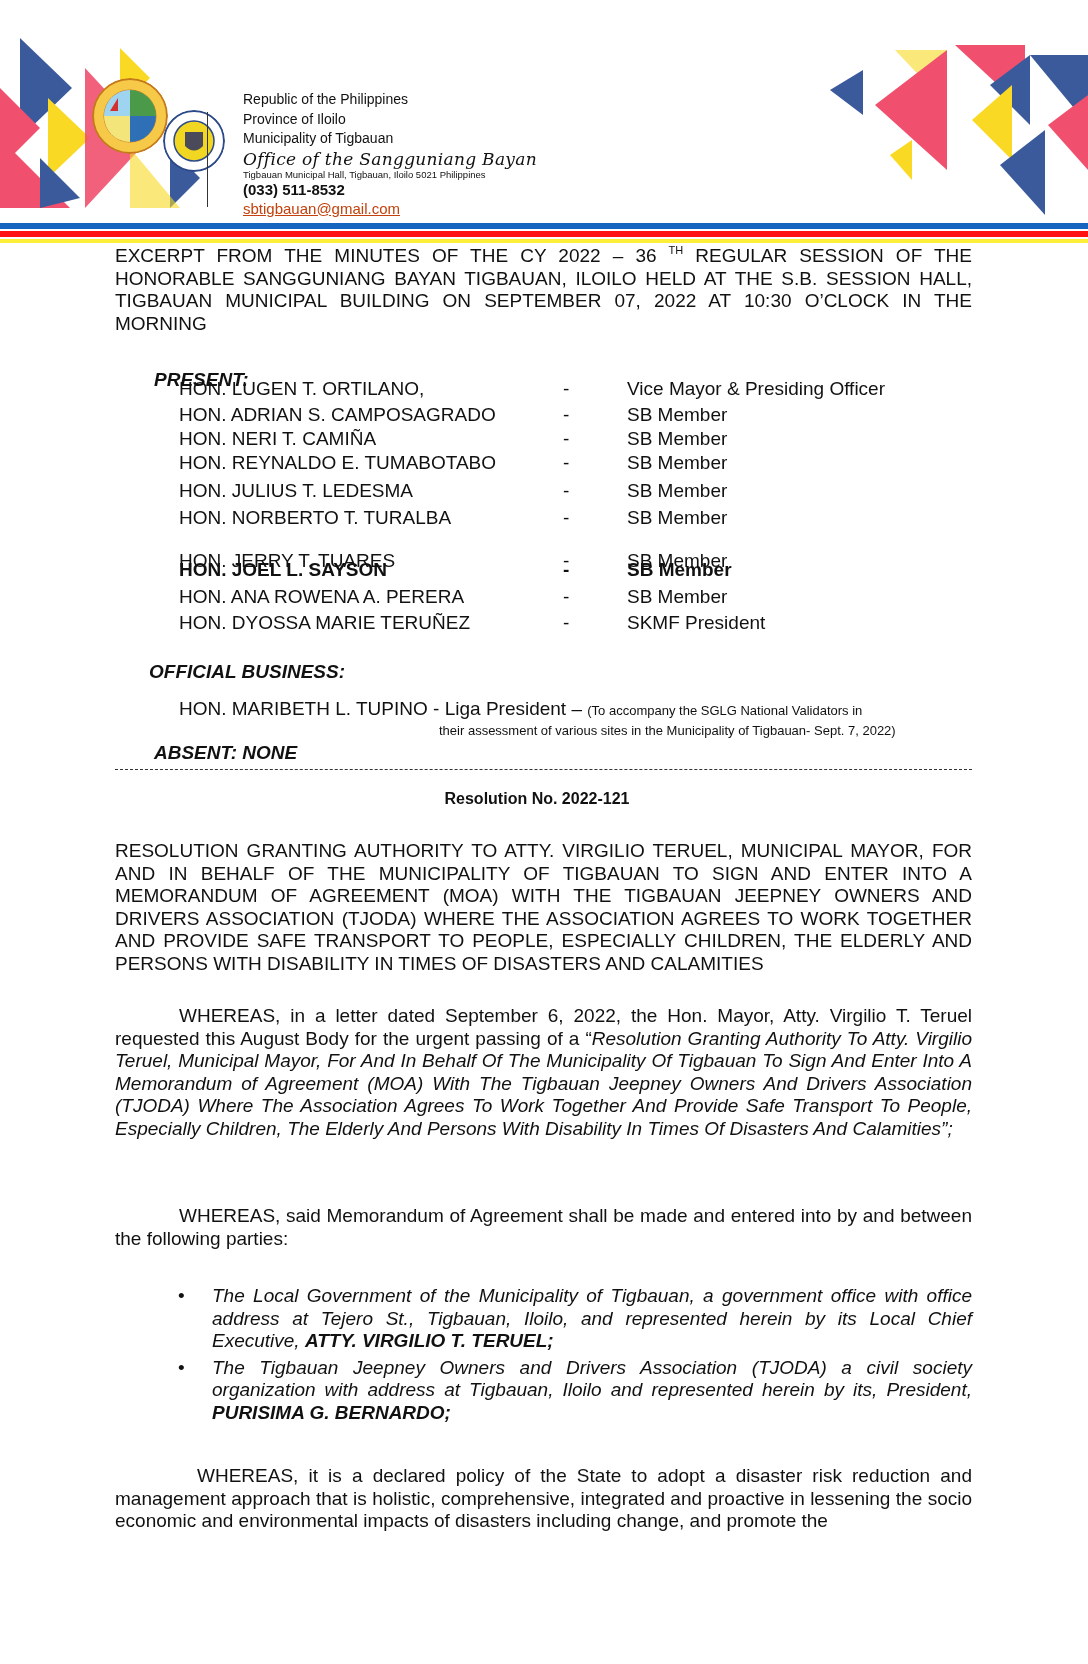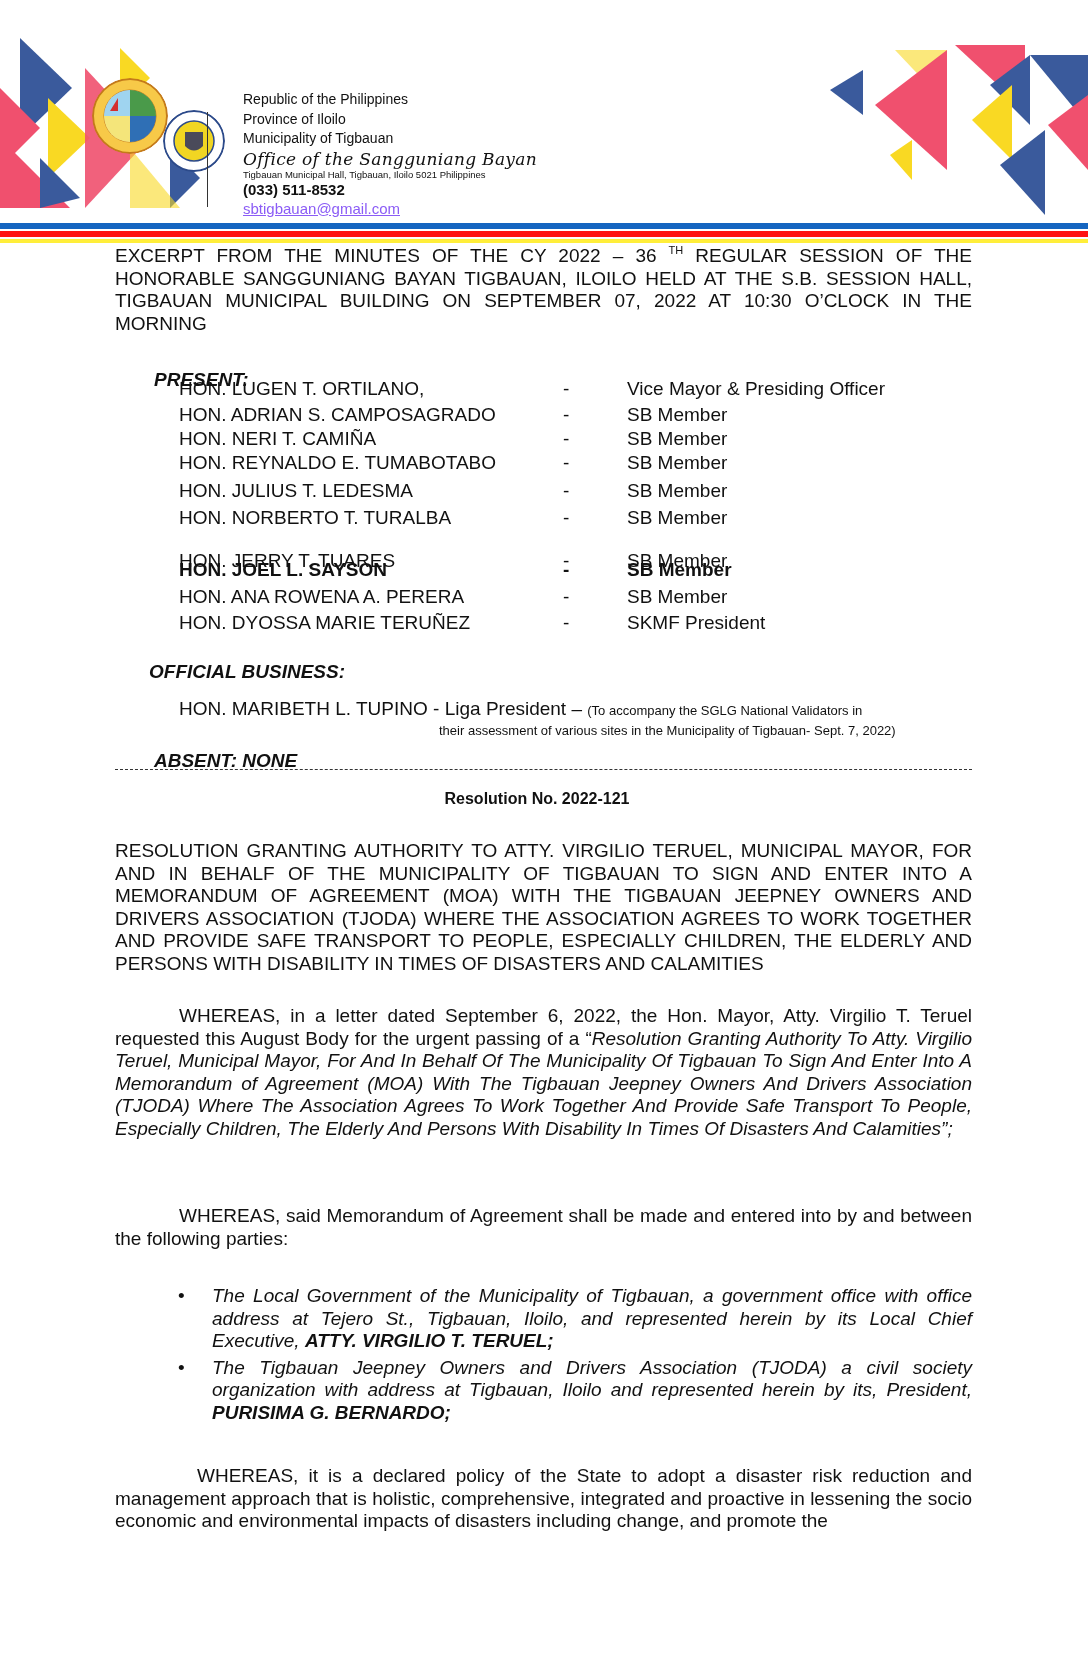--- a/index.html
+++ b/index.html
@@ -10,40 +10,40 @@
   .deco-left { left: 0; top: 28px; width: 200px; height: 180px; }
   .deco-right { left: 800px; top: 45px; width: 288px; height: 175px; }
   .seal { border-radius: 50%; }
   .seal-muni { left: 92px; top: 78px; width: 76px; height: 76px; }
   .seal-sb { left: 163px; top: 110px; width: 62px; height: 62px; }
   .vline { left: 207px; top: 112px; width: 1px; height: 95px; background: #333; }
   .hdr-text { left: 243px; top: 90px; font-size: 14px; line-height: 19.5px; color: #111; }
   .hdr-text .office { font-family: "DejaVu Serif", serif; font-style: italic; font-size: 17px; line-height: 20px; letter-spacing: 0.3px; }
   .hdr-text .addr { font-size: 9.5px; line-height: 11px; }
   .hdr-text .phone { font-weight: bold; font-size: 15px; line-height: 19px; }
-  .hdr-text .email { color: #8b5cf6; text-decoration: underline; font-size: 15px; line-height: 19px; }
+  .hdr-text .email { color: #c2410c; text-decoration: underline; font-size: 15px; line-height: 19px; }
   .stripe { left: 0; width: 1088px; }
   .stripe-blue { top: 223px; height: 6px; background: #1565c0; }
   .stripe-red { top: 231px; height: 6px; background: #ff1212; }
   .stripe-yellow { top: 239px; height: 4px; background: #ffee3a; }
   
   .text { font-size: 19px; line-height: 22.5px; text-align: justify; }
   .intro { left: 115px; top: 245px; width: 857px; }
   .intro sup { font-size: 11px; vertical-align: 8px; line-height: 0; margin-left: 12px; }
   .label-bi { font-weight: bold; font-style: italic; font-size: 19px; }
   .present-label { left: 154px; top: 354px; margin-top: 15px; }
   .row { position: absolute; left: 179px; width: 800px; height: 24px; font-size: 19px; }
   .row .name { position: absolute; left: 0; }
   .row .dash { position: absolute; left: 384px; }
   .row .role { position: absolute; left: 448px; }
   .ob-label { left: 149px; top: 661px; }
   .ob-line { left: 179px; top: 698px; font-size: 19px; white-space: nowrap; }
   .ob-line .small { font-size: 13px; }
   .ob-line2 { left: 439px; top: 723px; font-size: 13px; white-space: nowrap; }
-  .absent-label { left: 154px; top: 742px; margin-top: 8px; }
+  .absent-label { left: 154px; top: 742px; }
   .dashes { left: 115px; top: 769px; width: 857px; height: 0; border-top: 1.5px dashed #333; }
   .resno { left: 0; width: 1074px; top: 790px; text-align: center; font-weight: bold; font-size: 16px; }
   .title { left: 115px; top: 840px; width: 857px; }
   .para { left: 115px; width: 857px; }
   .para .indent { display: inline-block; width: 64px; }
   .para .indent2 { display: inline-block; width: 82px; }
   .it { font-style: italic; }
   .bi { font-weight: bold; font-style: italic; }
   .bullets { left: 175px; top: 1285px; width: 797px; }
   .bullet { position: relative; padding-left: 37px; margin-bottom: 0; }

